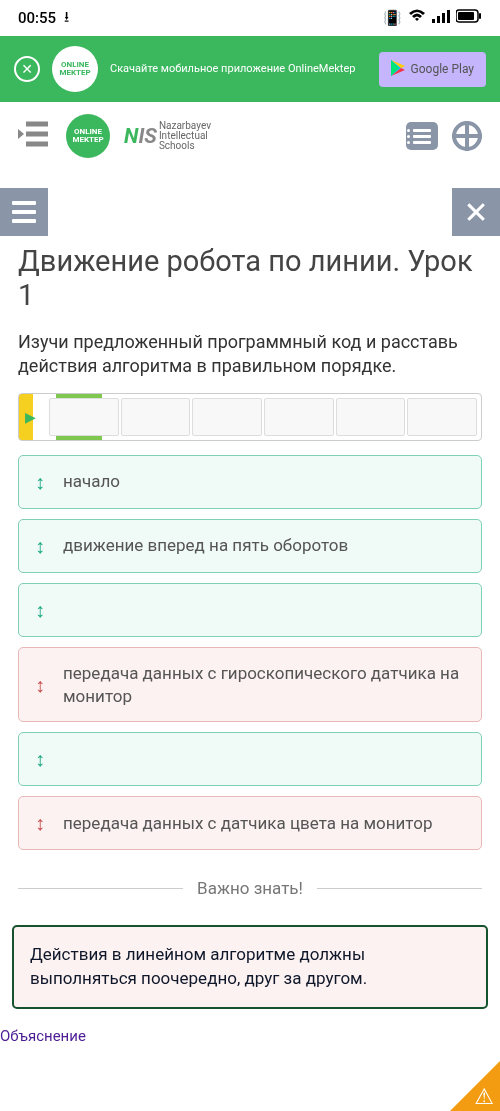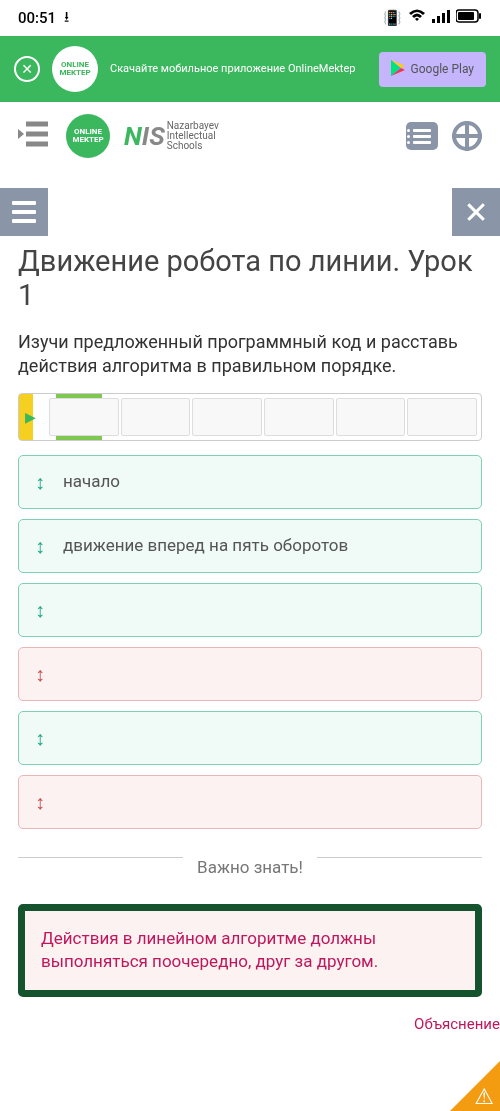--- a/index.html
+++ b/index.html
@@ -9,21 +9,21 @@
 .status-right{display:flex;align-items:center;gap:6px}
 .ico{display:inline-block}
 .banner{background:#3bb75e;display:flex;align-items:center;padding:10px 14px;gap:12px}
 .banner-close{width:26px;height:26px;border:2px solid #fff;border-radius:50%;display:flex;align-items:center;justify-content:center;color:#fff;font-size:14px;cursor:pointer}
 .banner-logo{width:46px;height:46px;background:#fff;border-radius:50%;display:flex;align-items:center;justify-content:center;color:#3bb75e;font-size:8px;font-weight:700;text-align:center;line-height:1}
 .banner-text{color:#fff;font-size:11px;line-height:1.3;flex:1}
 .banner-store{background:#c4b5fd;border-radius:4px;padding:8px 12px;display:flex;align-items:center;gap:6px;font-size:12px;color:#555}
 .topnav{display:flex;align-items:center;padding:12px 18px;gap:14px}
 .brand-logo{width:44px;height:44px;background:#3bb75e;border-radius:50%;display:flex;align-items:center;justify-content:center;color:#fff;font-size:8px;font-weight:700;text-align:center;line-height:1}
 .nis-logo{display:flex;align-items:center;gap:2px}
-.nis-n{color:#3bb75e;font-size:26px;font-weight:700;font-style:italic}
+.nis-n{color:#3bb75e;font-size:21px;font-weight:700;font-style:italic}
 .nis-text{font-size:10px;color:#666;line-height:1}
 .spacer{flex:1}
 .icon-list{width:32px;height:28px;background:#8a96a8;border-radius:5px;display:flex;flex-direction:column;justify-content:center;align-items:center;gap:3px;cursor:pointer}
 .icon-list span{width:18px;height:3px;background:#fff;border-radius:1px;position:relative}
 .icon-list span::before{content:"";position:absolute;left:-6px;top:0;width:3px;height:3px;background:#fff;border-radius:50%}
 .icon-globe{width:30px;height:30px;border:4px solid #8a96a8;border-radius:50%;position:relative;cursor:pointer}
 .icon-globe::before{content:"";position:absolute;left:50%;top:-4px;bottom:-4px;width:4px;margin-left:-2px;background:#8a96a8}
 .icon-globe::after{content:"";position:absolute;top:50%;left:-4px;right:-4px;height:4px;margin-top:-2px;background:#8a96a8}
 .content-bar{display:flex;justify-content:space-between;margin-top:18px}
 .box-btn{width:48px;height:48px;background:#8a96a8;display:flex;align-items:center;justify-content:center;cursor:pointer;color:#fff}
@@ -37,34 +37,34 @@
 .blocks{display:flex;position:absolute;left:30px;top:4px;right:4px;bottom:4px;gap:2px}
 .block{flex:1;background:#f8f8f8;border:1px solid #ddd;border-radius:2px;font-size:6px;color:#888;display:flex;align-items:center;justify-content:center}
 .items{padding:0 18px}
 .item{border:1px solid;border-radius:5px;padding:14px 16px;margin-bottom:10px;display:flex;align-items:center;gap:18px;cursor:move}
 .item.green{border-color:#7ed0b8;background:#f0faf7}
 .item.red{border-color:#e8b8b8;background:#fdf2f2}
 .drag-icon{font-size:20px;font-weight:300}
 .item.green .drag-icon{color:#1fa983}
 .item.red .drag-icon{color:#c94f4f}
 .item-text{font-size:17px;color:#555;line-height:1.35}
-.divider{display:flex;align-items:flex-start;gap:14px;padding:18px 18px 27px}
+.divider{display:flex;align-items:center;gap:14px;padding:18px 18px 27px}
 .divider-line{flex:1;height:1px;background:#ccc}
 .divider-text{font-size:17px;color:#777}
-.note{margin:0 18px;border:7px solid #14532d;background:#fdf2f2;border-radius:5px;padding:16px;font-size:17px;color:#be185d;line-height:1.4}
+.note{margin:0 12px;border:2px solid #14532d;background:#fdf2f2;border-radius:5px;padding:16px;font-size:17px;color:#0f172a;line-height:1.4}
 .warn-tri{position:absolute;right:0;bottom:0;width:50px;height:50px;background:#f39c12;clip-path:polygon(100% 0,100% 100%,0 100%)}
 .warn-tri::after{content:"⚠";position:absolute;right:6px;bottom:2px;color:#fff;font-size:22px}
-.truncated{text-align:right;color:#be185d;font-size:15px;margin-top:18px}
+.truncated{text-align:left;color:#4c1d95;font-size:15px;margin-top:18px}
 </style>
 </head>
 <body>
 
 <div class="status-bar">
   <div class="status-left">
-    <span>00:51</span>
+    <span>00:55</span>
     <span class="ico">⭳</span>
   </div>
   <div class="status-right">
     <span class="ico">📳</span>
     <span class="ico">
       <svg width="18" height="14" viewBox="0 0 18 14">
           <path d="M9 12 L7 10 Q9 8 11 10 Z M4 7 Q9 2 14 7 L12 9 Q9 6 6 9 Z M1 4 Q9 -3 17 4 L15 6 Q9 0 3 6 Z" fill="#000"></path>
         </svg>
     </span>
     <span class="ico">
@@ -162,26 +162,28 @@
     </div>
   <div class="item green">
       <span class="drag-icon">↕</span>
       <span class="item-text">движение вперед на пять оборотов</span>
     </div>
   <div class="item green">
       <span class="drag-icon">↕</span>
     </div>
   <div class="item red">
       <span class="drag-icon">↕</span>
+      <span class="item-text">передача данных с гироскопического датчика на монитор</span>
     </div>
   <div class="item green">
       <span class="drag-icon">↕</span>
     </div>
   <div class="item red">
       <span class="drag-icon">↕</span>
+      <span class="item-text">передача данных с датчика цвета на монитор</span>
     </div>
 </div>
 
 <div class="divider">
   <div class="divider-line"></div>
   <div class="divider-text">Важно знать!</div>
   <div class="divider-line"></div>
 </div>
 
 <div class="note">Действия в линейном алгоритме должны выполняться поочередно, друг за другом.</div>

